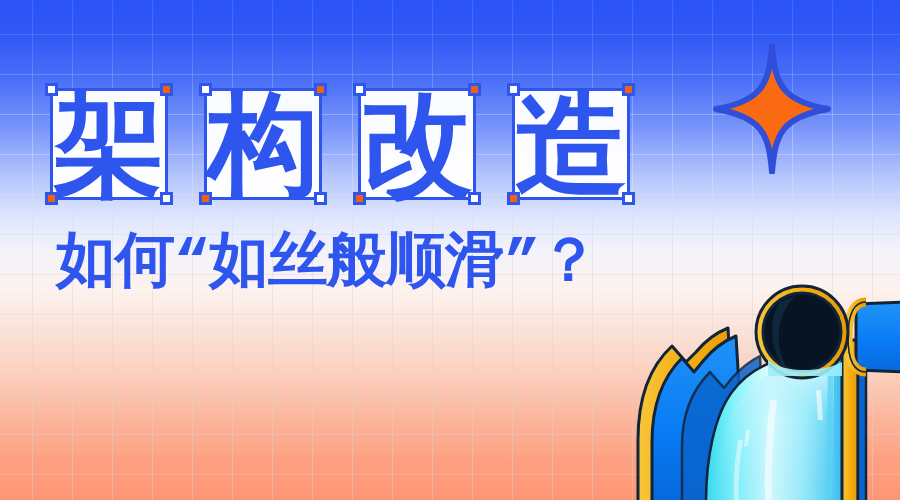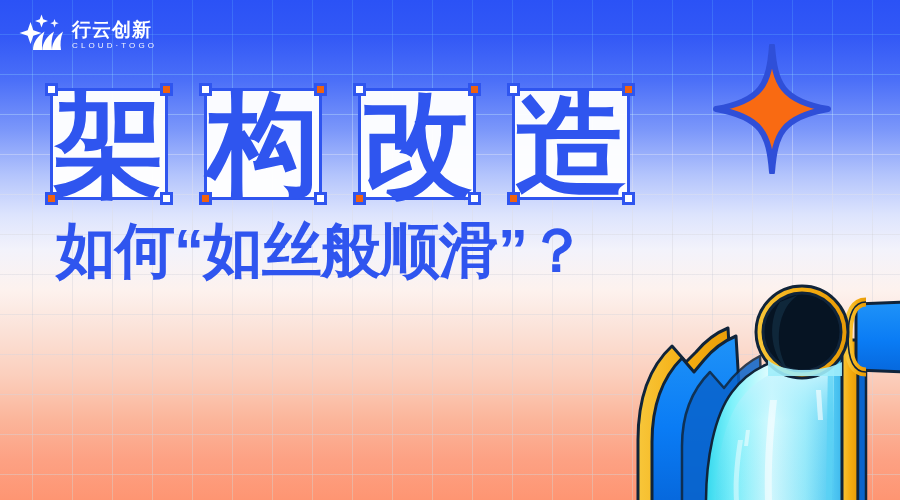--- a/index.html
+++ b/index.html
@@ -122,26 +122,26 @@
   }
   .handle.tl { left: -8px; top: -8px; background: #ffffff; }
   .handle.tr { right: -8px; top: -8px; background: #f1620f; }
   .handle.bl { left: -8px; bottom: -8px; background: #f1620f; }
   .handle.br { right: -8px; bottom: -8px; background: #ffffff; }
 
   
   #subtitle {
     position: absolute;
     left: 56px;
-    top: 215px;
+    top: 228px;
     font-size: 60px;
     line-height: 72px;
     font-weight: bold;
     color: #2f55ef;
-    font-family: Liberation Sans, sans-serif;
+    font-family: Liberation Mono, monospace;
     white-space: nowrap;
     letter-spacing: -1px;
     text-align: center;
   }
 
   
   #star {
     position: absolute;
     left: 712px;
     top: 44px;
@@ -159,38 +159,20 @@
   }
 </style>
 </head>
 <body>
 
 <div id="banner">
 
   <div id="grid"></div>
   <div id="grid2"></div>
 
-  <div id="logo">
-    <svg id="logo-mark" viewBox="0 0 48 44">
-
-      <path d="M25.5 1.5 L27.2 6.3 L32 8 L27.2 9.7 L25.5 14.5 L23.8 9.7 L19 8 L23.8 6.3 Z" fill="#ffffff"></path>
-
-      <path d="M38.5 6 L39.6 9.1 L42.7 10.2 L39.6 11.3 L38.5 14.4 L37.4 11.3 L34.3 10.2 L37.4 9.1 Z" fill="#ffffff" opacity="0.95"></path>
-
-      <path d="M14.5 9 L17.3 17.2 L25.5 20 L17.3 22.8 L14.5 31 L11.7 22.8 L3.5 20 L11.7 17.2 Z" fill="#ffffff"></path>
-
-      <path d="M17 37 C17 30 21 23.5 28.5 18.5 C26 25 25.5 31 26.5 37 Z" fill="#ffffff"></path>
-      <path d="M26.5 37 C26.5 30 30.5 23.5 38 18.5 C35.5 25 35 31 36 37 Z" fill="#ffffff"></path>
-      <path d="M36 37 C36 30 40 23.5 47 18.5 C44.5 25 44 31 45 37 Z" fill="#ffffff"></path>
-    </svg>
-    <div class="logo-text-wrap">
-      <div id="logo-name">行云创新</div>
-      <div id="logo-sub">CLOUD·TOGO</div>
-    </div>
-  </div>
 
   <div id="title-row">
 
     <div class="char-box">
       <span class="handle tl"></span>
       <span class="handle tr"></span>
       <span class="handle bl"></span>
       <span class="handle br"></span>
       <span class="char-glyph">架</span>
     </div>

